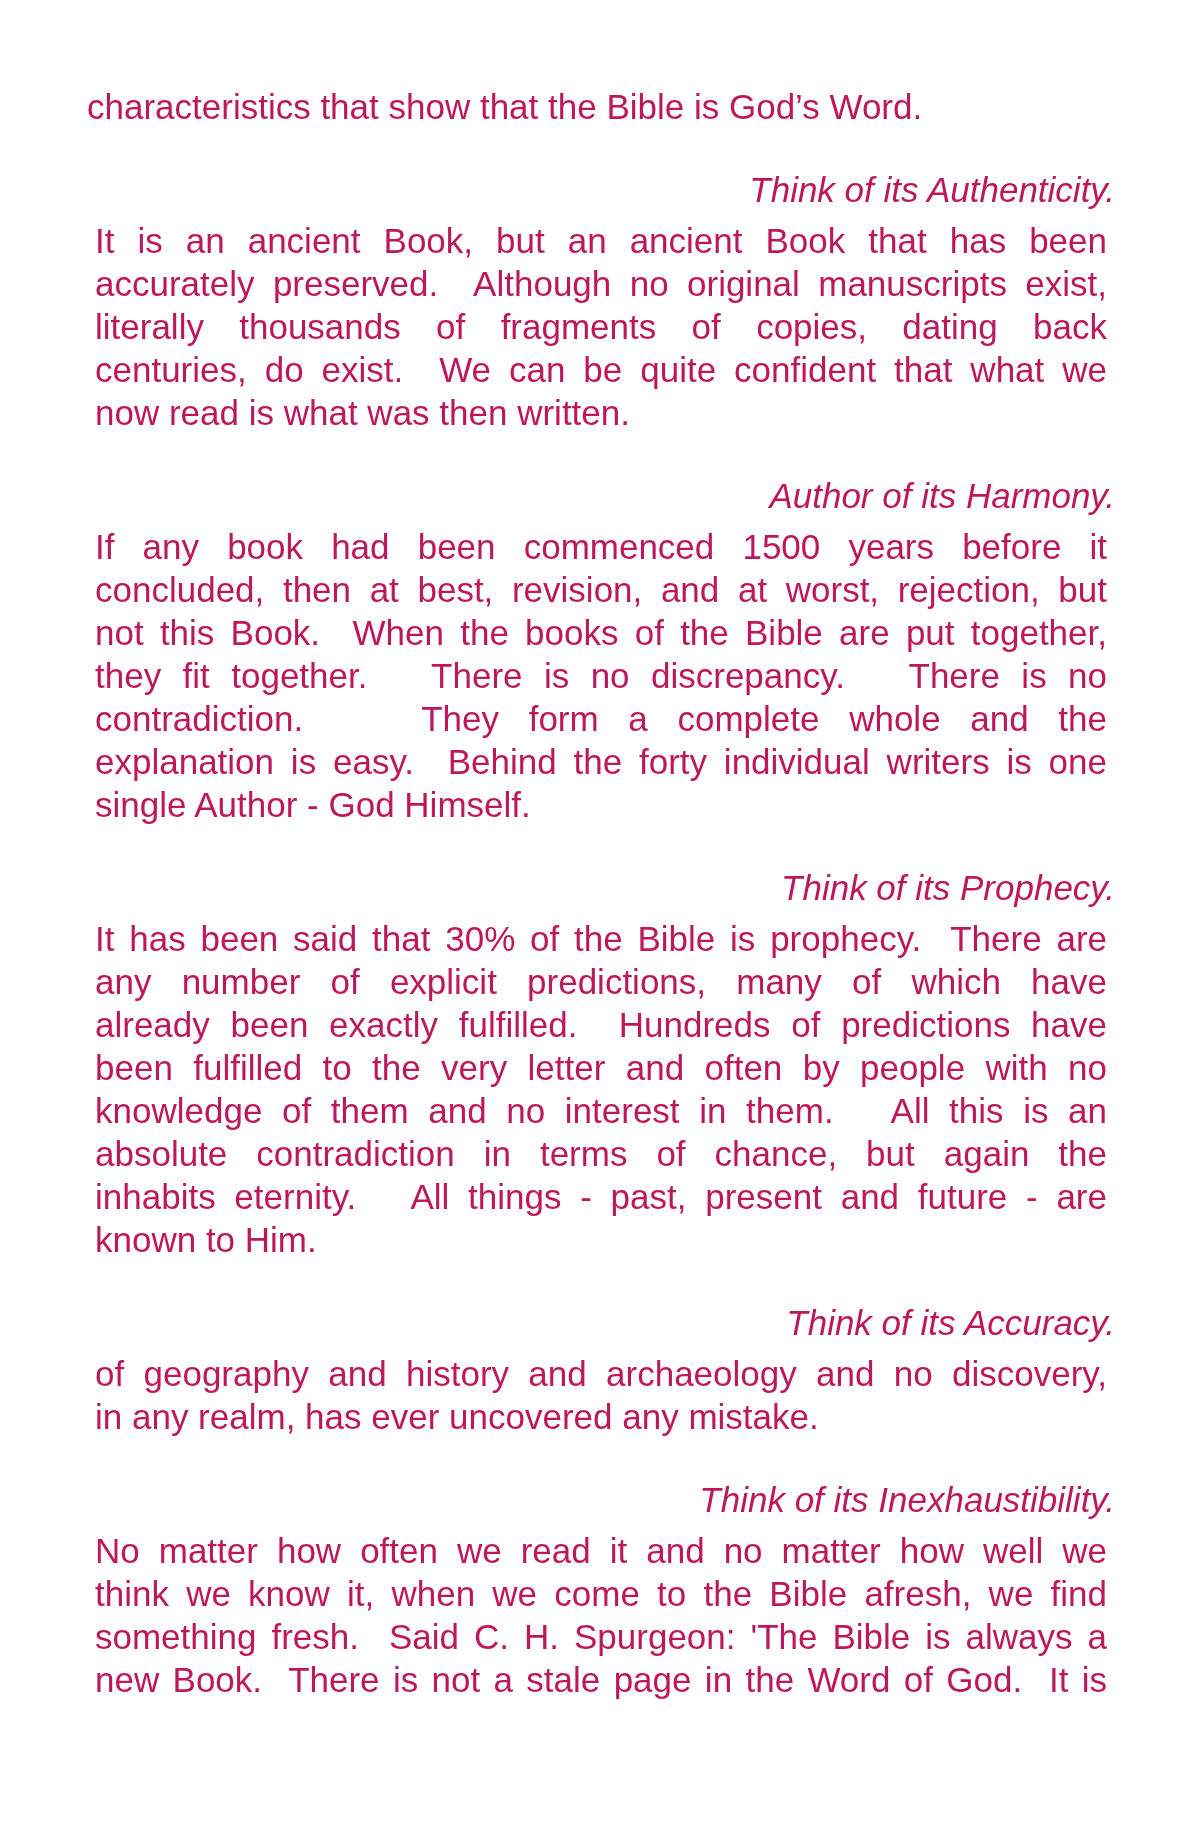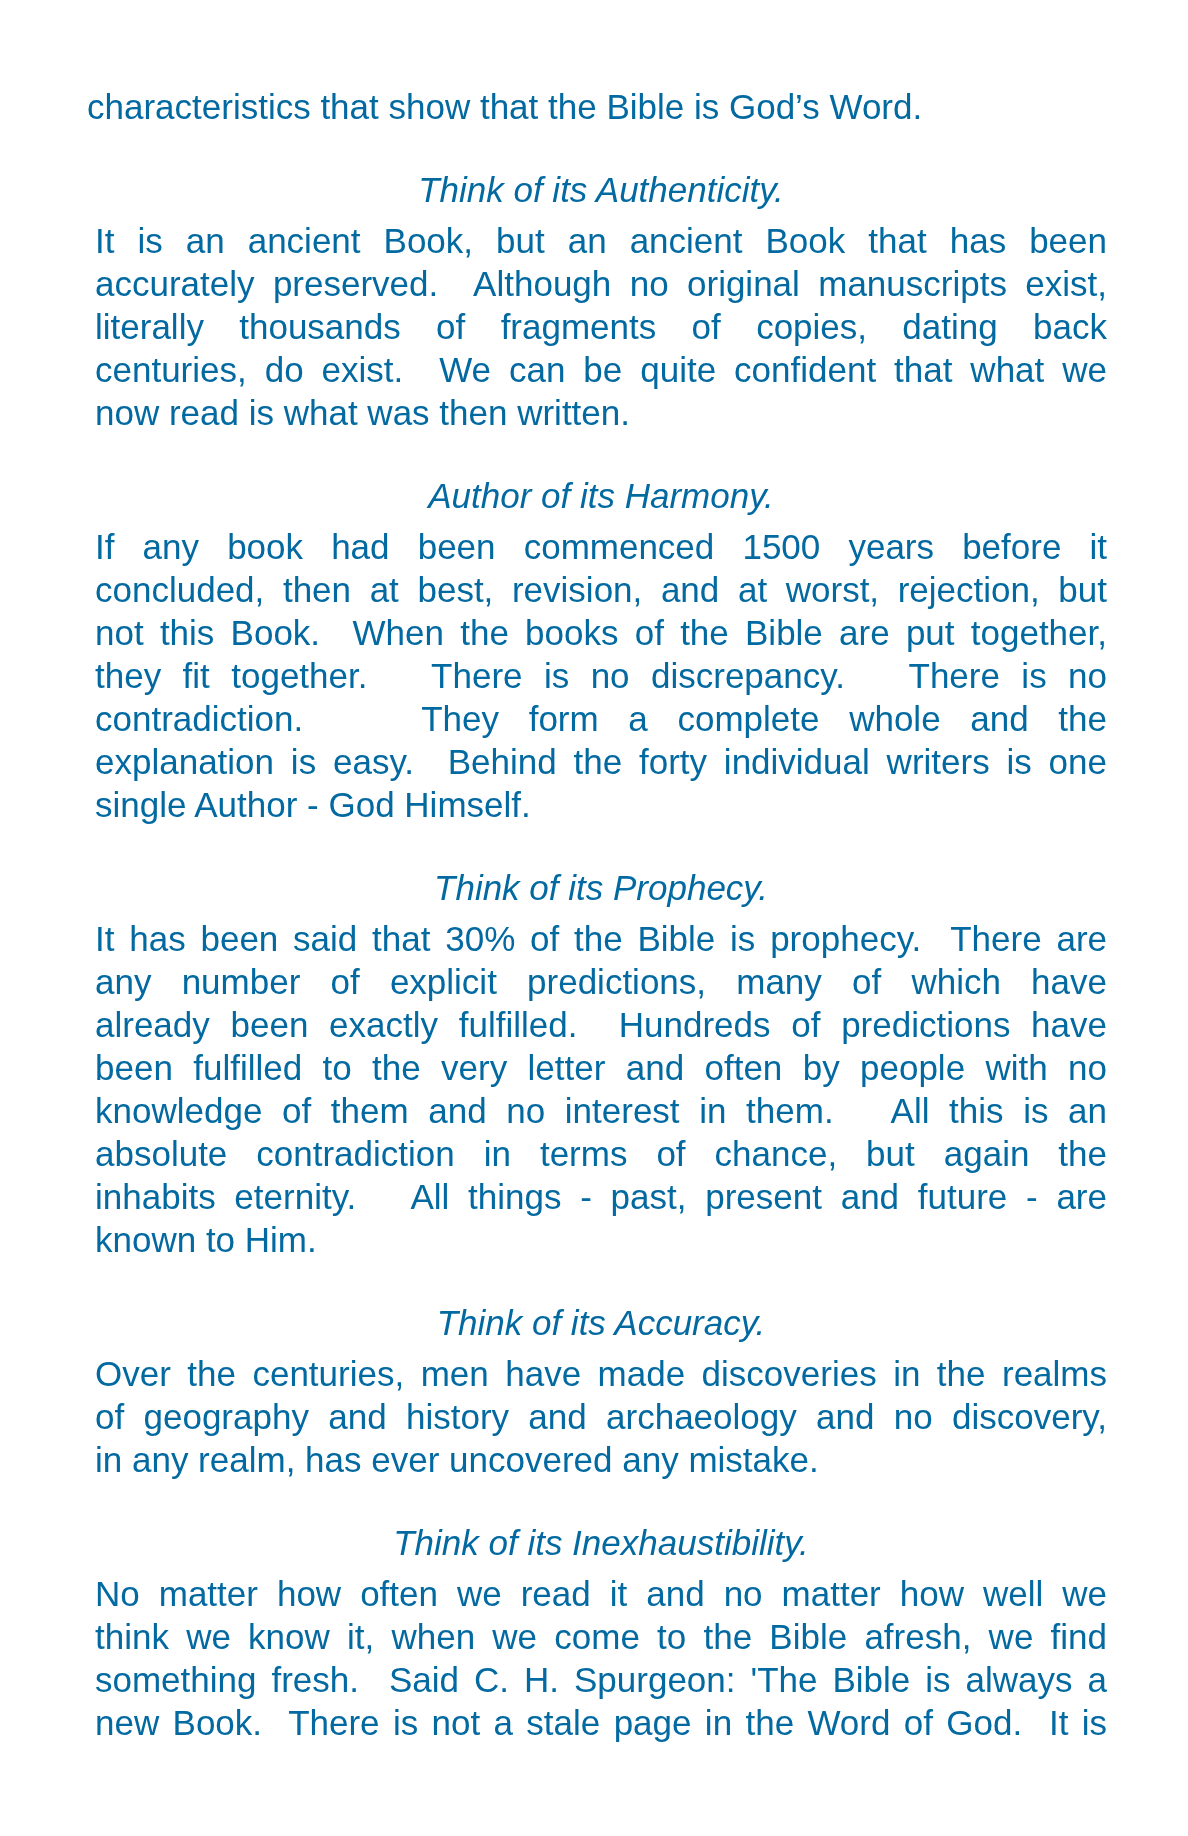--- a/index.html
+++ b/index.html
@@ -10,39 +10,39 @@
   .page {
     position: relative;
     width: 1188px;
     height: 1836px;
     background: #ffffff;
     box-sizing: border-box;
     padding: 85px 73px 0 87px;
     font-family: "Liberation Sans", "DejaVu Sans", sans-serif;
     font-size: 35px;
     line-height: 43px;
-    color: #0369a1;
+    color: #be185d;
     overflow: hidden;
   }
   .cont-line {
     margin: 0;
     text-align: left;
     white-space: pre-wrap;
   }
   section {
     margin: 0;
     padding: 0;
   }
   .heading {
     margin: 40px 0 0 0;
     font-size: 35px;
     font-weight: normal;
     font-style: italic;
     line-height: 43px;
-    text-align: center;
+    text-align: right;
   }
   .para {
     margin: 8px;
   }
   .line {
     white-space: pre-wrap;
     text-align: justify;
     text-align-last: justify;
     text-justify: inter-word;
   }
@@ -91,21 +91,20 @@
         <div class="line">knowledge of them and no interest in them.   All this is an</div>
         <div class="line">absolute contradiction in terms of chance, but again the</div>
         <div class="line">inhabits eternity.   All things - past, present and future - are</div>
         <div class="line last">known to Him.</div>
       </div>
   </section>
 
   <section>
     <h2 class="heading">Think of its Accuracy.</h2>
     <div class="para">
-        <div class="line">Over the centuries, men have made discoveries in the realms</div>
         <div class="line">of geography and history and archaeology and no discovery,</div>
         <div class="line last">in any realm, has ever uncovered any mistake.</div>
       </div>
   </section>
 
   <section>
     <h2 class="heading">Think of its Inexhaustibility.</h2>
     <div class="para">
         <div class="line">No matter how often we read it and no matter how well we</div>
         <div class="line">think we know it, when we come to the Bible afresh, we find</div>

